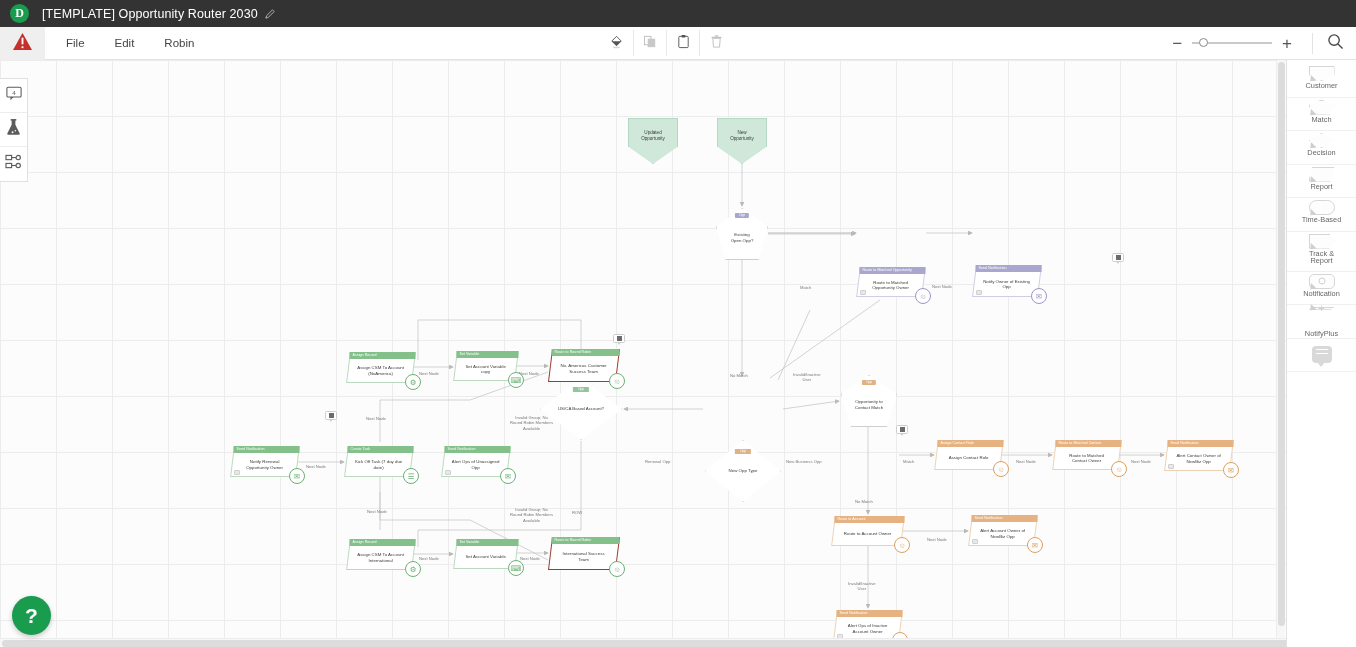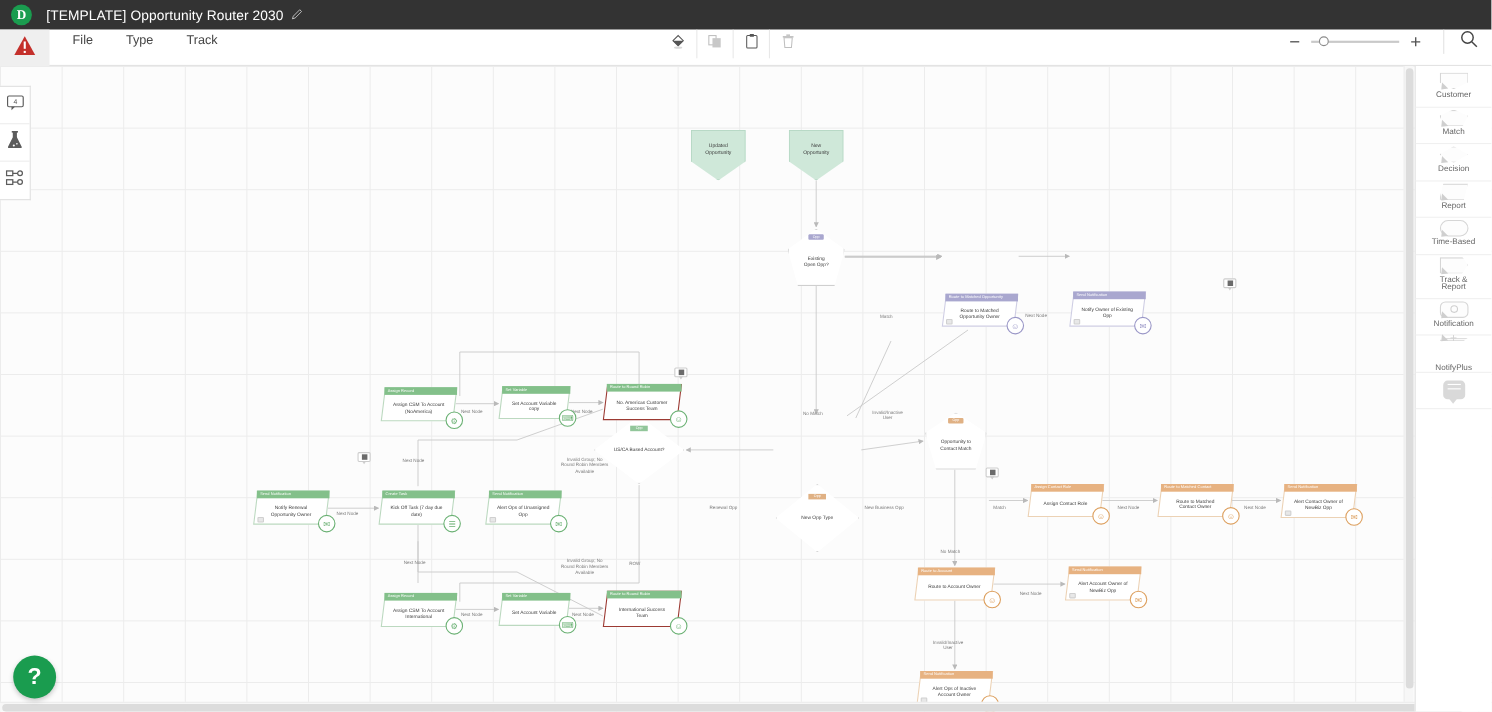--- a/index.html
+++ b/index.html
@@ -17,21 +17,21 @@
   .logo-badge {
     width:19px; height:19px; border-radius:50%; background:#1a9c4f;
     display:flex; align-items:center; justify-content:center;
     font-size:12px; font-weight:bold; color:#fff; margin-right:13px;
     font-family:"Liberation Serif", serif;
   }
   #doc-title { font-size:12.5px; letter-spacing:.1px; }
   .pencil-icon { margin-left:7px; opacity:.85; display:inline-block; }
   
   #menubar {
-    height:33px; background:#fff; display:flex; 
+    height:33px; background:#fff; display:flex; align-items:center;
     border-bottom:1px solid #e3e3e3; position:relative;
   }
   #alert-zone {
     width:45px; height:33px; background:#efefef;
     display:flex; align-items:center; justify-content:center;
   }
   .menu-item {
     font-size:11.5px; color:#444; padding:4px 9px; margin-left:12px; cursor:pointer;
   }
   .menu-item:first-of-type { margin-left:18px; }
@@ -249,22 +249,22 @@
   <div id="alert-zone">
     <span>
       <svg width="21" height="19" viewBox="0 0 22 20">
         <path d="M11 1 L21 19 L1 19 Z" fill="#c4302b"></path>
         <rect x="10" y="6" width="2" height="7" fill="#fff"></rect>
         <rect x="10" y="15" width="2" height="2" fill="#fff"></rect>
       </svg>
     </span>
   </div>
   <div class="menu-item">File</div>
-  <div class="menu-item">Type</div>
-  <div class="menu-item">Track</div>
+  <div class="menu-item">Edit</div>
+  <div class="menu-item">Robin</div>
 
   <div id="tool-group">
     <div class="tool-btn">
       <span>
         <svg width="15" height="15" viewBox="0 0 16 16">
           <path d="M3 7.5 L8 2.5 L13 7.5 L8 12.5 Z" fill="#fff" stroke="#555" stroke-width="1"></path>
           <path d="M3 7.6 L8 12.6 L13 7.6 Z" fill="#555"></path>
           <ellipse cx="8" cy="14.2" rx="4" ry="1" fill="#d8d8d8"></ellipse>
         </svg>
       </span>

